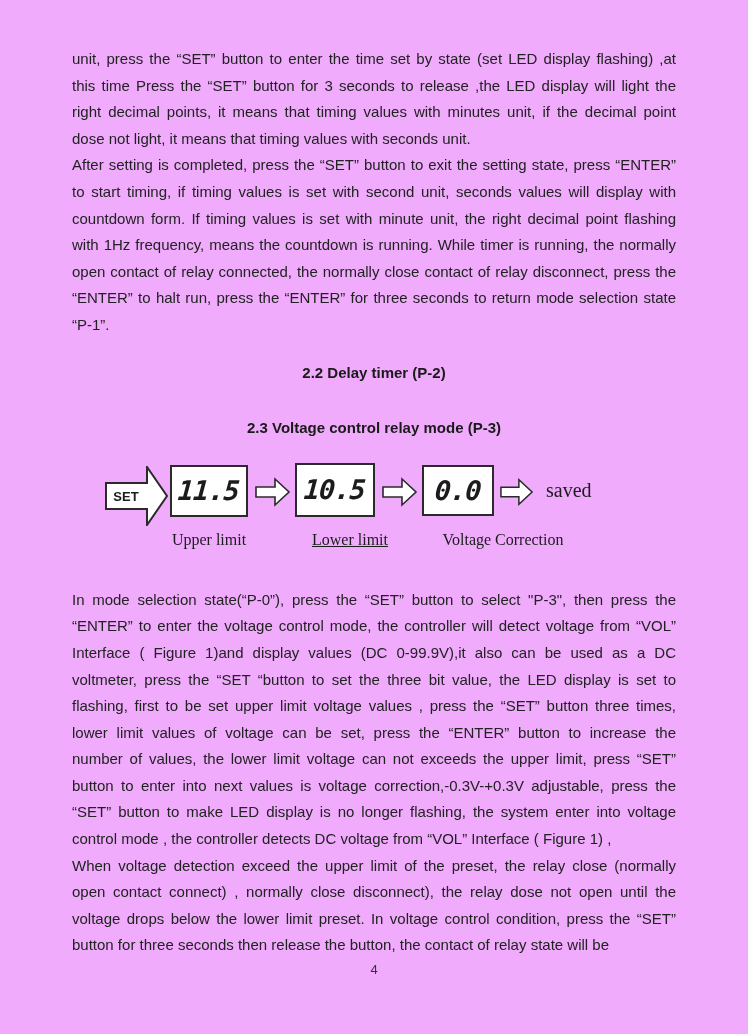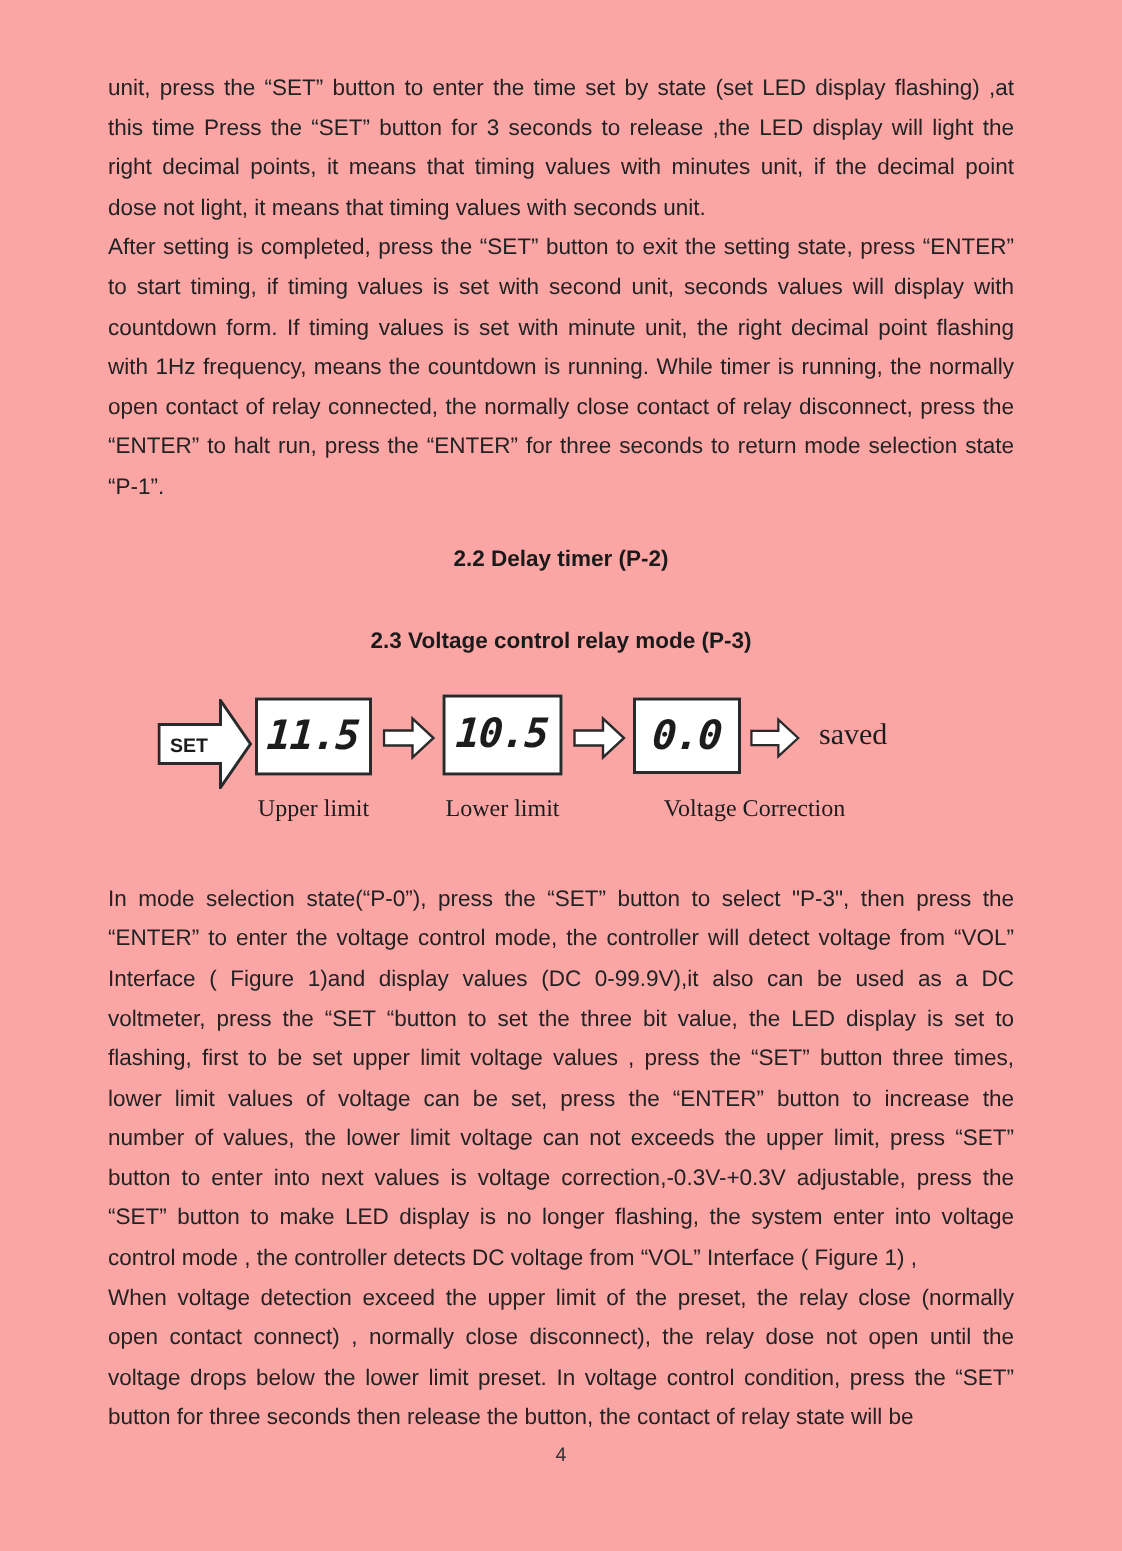--- a/index.html
+++ b/index.html
@@ -6,21 +6,21 @@
   html, body { background: #ffffff; }
   body {
     width: 748px; height: 1034px;
     font-family: "Liberation Sans", sans-serif;
     color: #222222;
     overflow: hidden;
   }
   .page {
     width: 748px; height: 1034px;
     padding: 46px 72px 0 72px;
-    background: #fca5a5;
+    background: #f0abfc;
     position: relative;
   }
   .para { font-size: 15px; line-height: 26.6px; }
   .line { text-align: justify; text-align-last: justify; white-space: normal; }
   .line-last { text-align-last: left; }
   .heading {
     font-size: 15px; line-height: 26.6px; font-weight: bold; color: #1a1a1a;
     text-align: center;
   }
   .heading-h22 { margin-top: 21px; }
@@ -127,21 +127,21 @@
       <span class="led-value">0.0</span>
     </div>
 
     <svg class="abs" style="left:428px; top:24px;" width="34" height="30" viewBox="0 0 36 30">
       <polygon points="1,10 20,10 20,2 34,15 20,28 20,20 1,20" fill="#ffffff" stroke="#2a2a2a" stroke-width="1.6"></polygon>
     </svg>
 
     <span class="saved-text">saved</span>
 
     <span class="diagram-label" style="left:137px;text-align:right;">Upper limit</span>
-    <span class="diagram-label" style="left:263px;">Lower limit</span>
+    <span class="diagram-label" style="left:278px;text-decoration:underline;">Lower limit</span>
     <span class="diagram-label" style="left:387px;margin-left:44px;">Voltage Correction</span>
   </div>
 
   <div class="para">
       <div class="line">In mode selection state(“P-0”), press the “SET” button to select "P-3", then press the</div>
       <div class="line">“ENTER” to enter the voltage control mode, the controller will detect voltage from “VOL”</div>
       <div class="line">Interface ( Figure 1)and display values (DC 0-99.9V),it also can be used as a DC</div>
       <div class="line">voltmeter, press the “SET “button to set the three bit value, the LED display is set to</div>
       <div class="line">flashing, first to be set upper limit voltage values , press the “SET” button three times,</div>
       <div class="line">lower limit values of voltage can be set, press the “ENTER” button to increase the</div>

